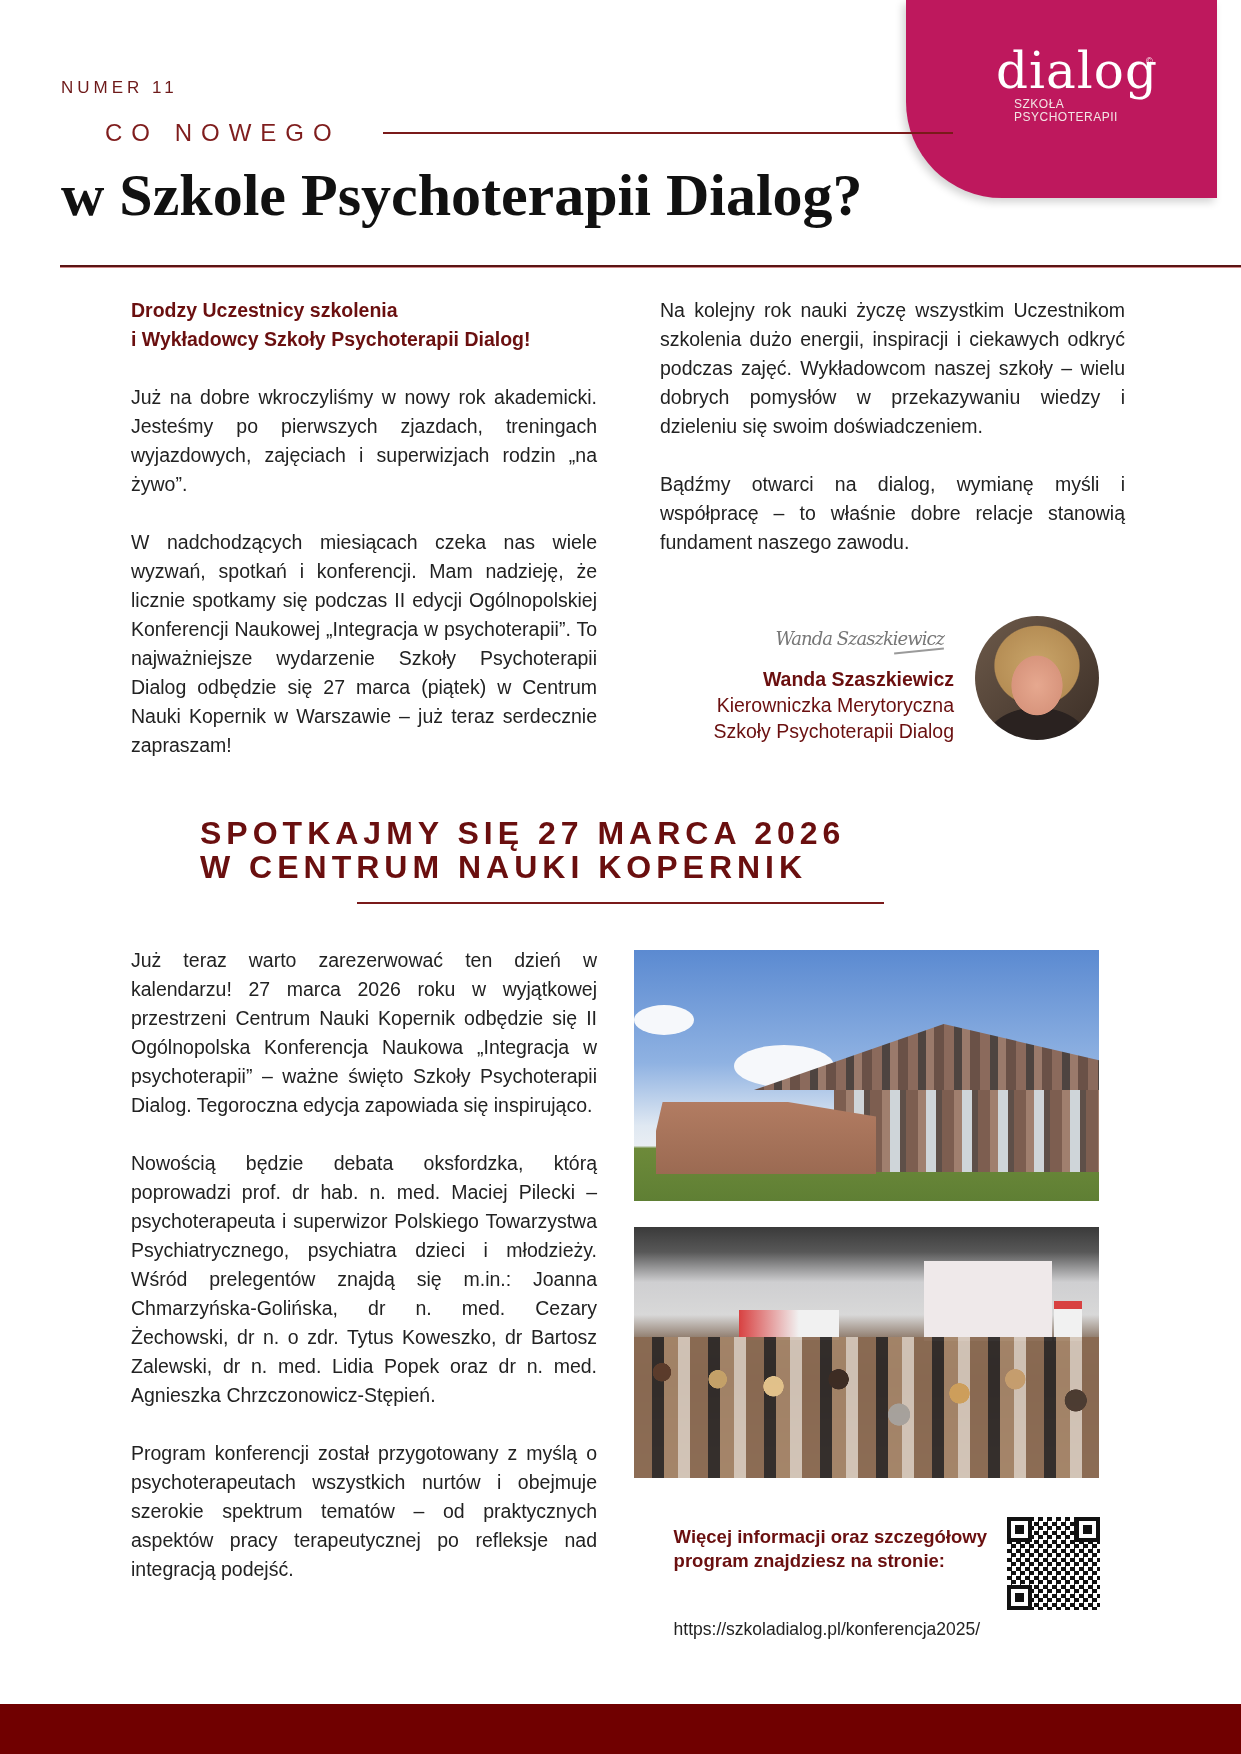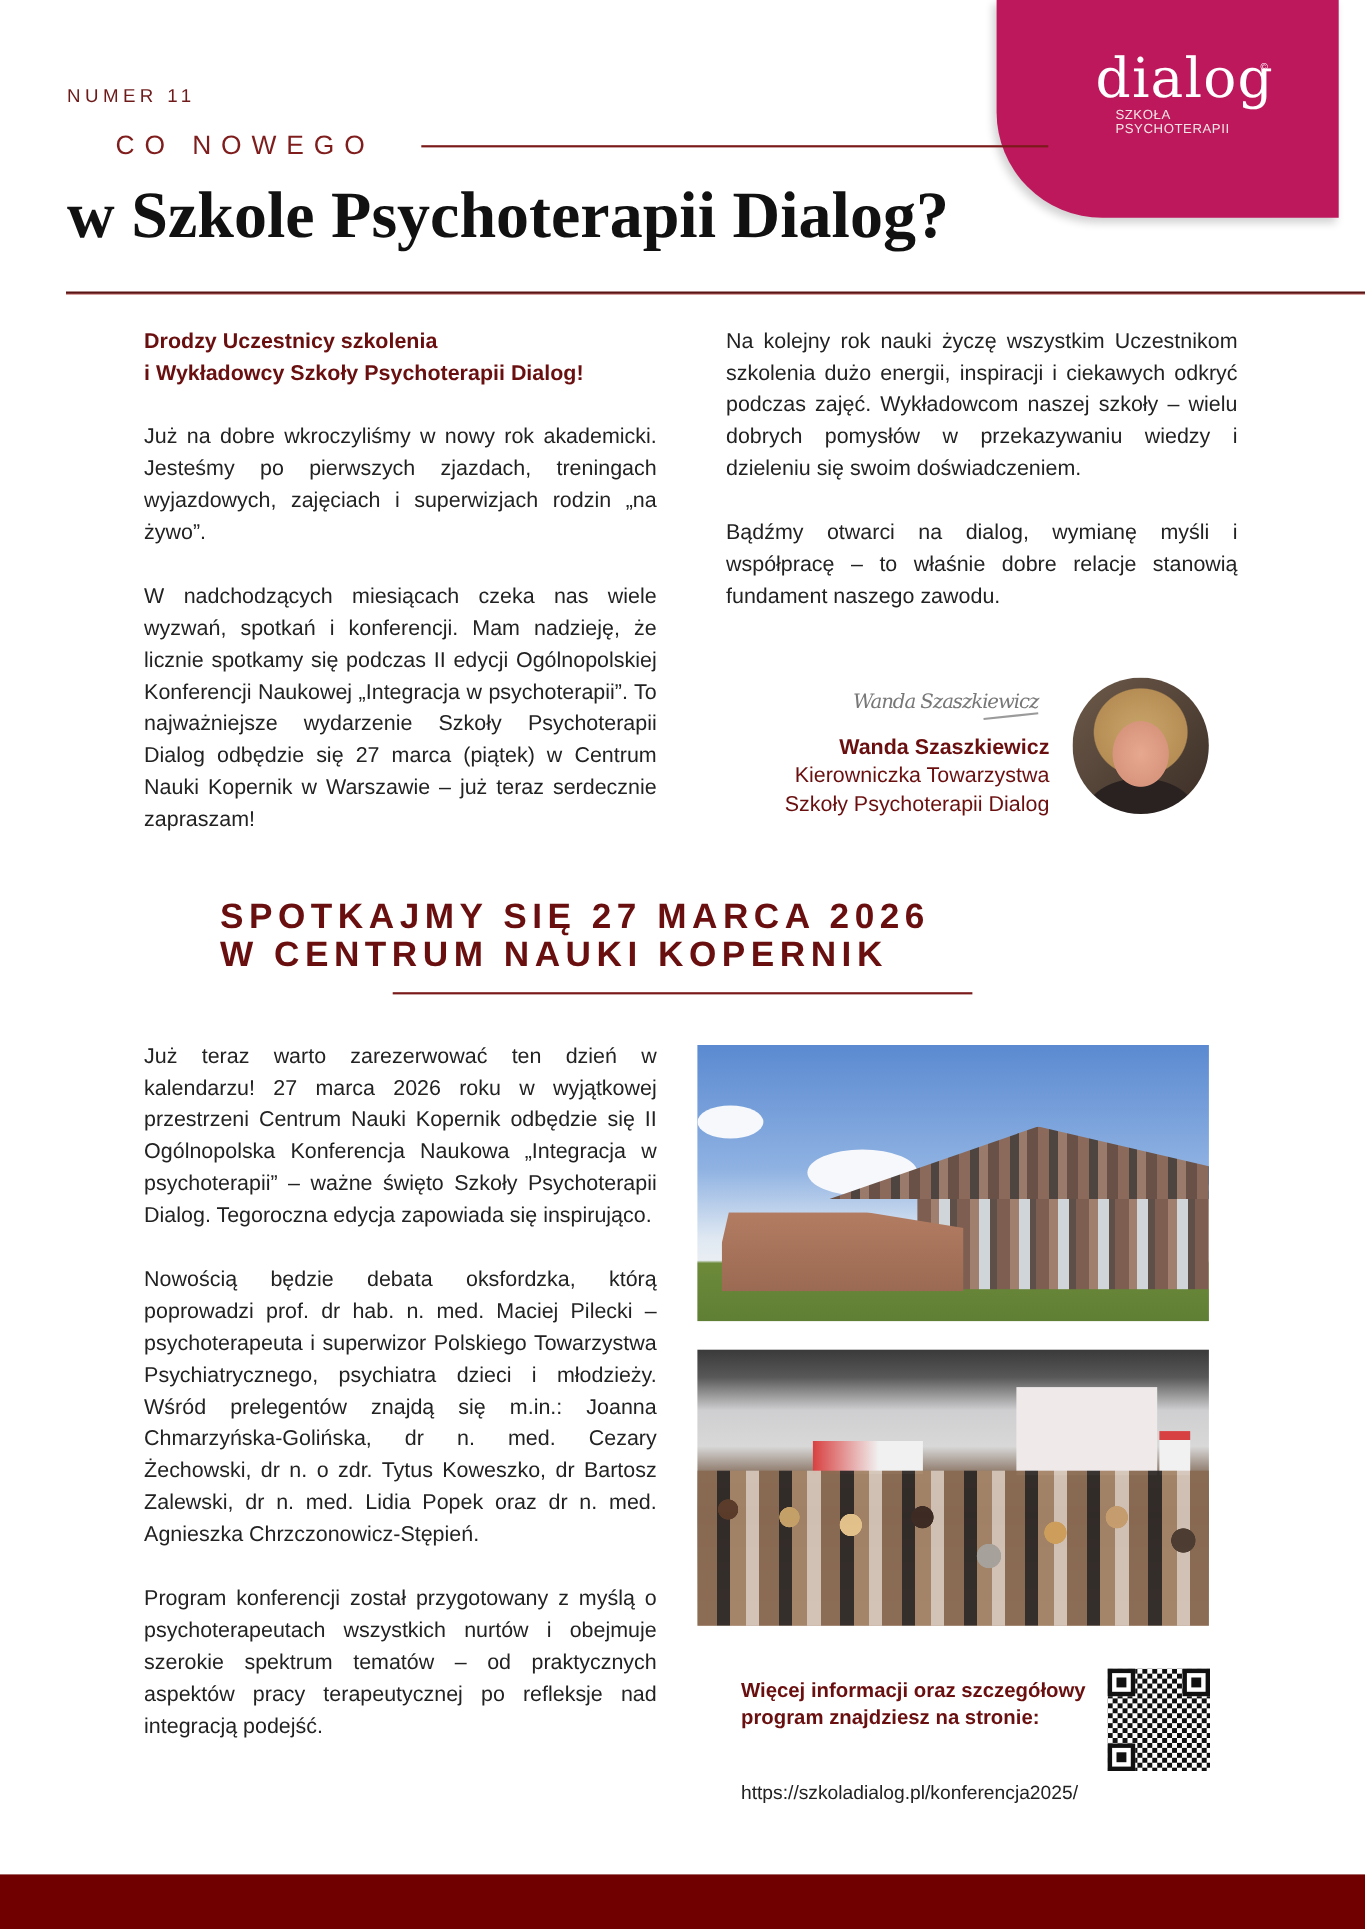--- a/index.html
+++ b/index.html
@@ -149,21 +149,21 @@
 <div class="col col-right" style="top:296px;">
   <p>Na kolejny rok nauki życzę wszystkim Uczestnikom szkolenia dużo energii, inspiracji i ciekawych odkryć podczas zajęć. Wykładowcom naszej szkoły – wielu dobrych pomysłów w przekazywaniu wiedzy i dzieleniu się swoim doświadczeniem.</p>
   <p>Bądźmy otwarci na dialog, wymianę myśli i współpracę – to właśnie dobre relacje stanowią fundament naszego zawodu.</p>
 </div>
 
 <div class="sign-block">
   <div class="signature">Wanda Szaszkiewicz</div>
   <div class="signature-stroke"></div>
   <div class="signer">
     <div class="name">Wanda Szaszkiewicz</div>
-    <div>Kierowniczka Towarzystwa</div>
+    <div>Kierowniczka Merytoryczna</div>
     <div>Szkoły Psychoterapii Dialog</div>
   </div>
   <div class="avatar"></div>
 </div>
 
 <h2 class="section-head">
   <span>SPOTKAJMY SIĘ 27 MARCA 2026</span><br>
   <span>W CENTRUM NAUKI KOPERNIK</span>
 </h2>
 <div class="section-rule"></div>

